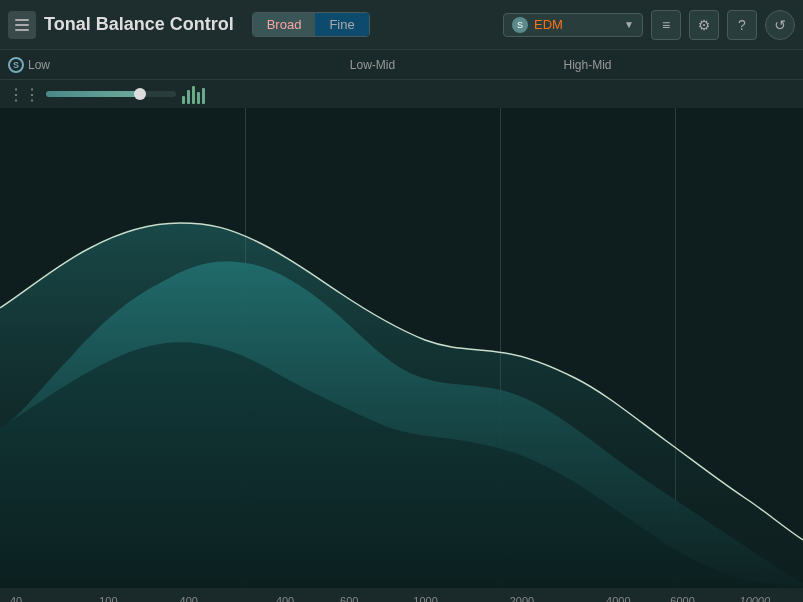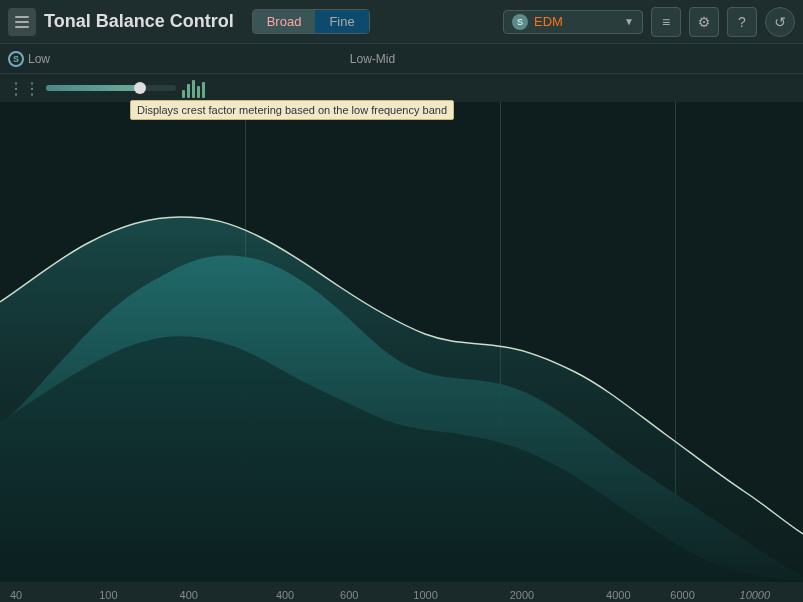--- a/index.html
+++ b/index.html
@@ -9,21 +9,21 @@
       background: #1a2a2a;
       font-family: Arial, sans-serif;
       overflow: hidden;
       color: #ccc;
     }
 
     
     .header {
       display: flex;
       align-items: center;
-      height: 44px;
+      height: 50px;
       background: #1e2d2d;
       border-bottom: 1px solid #2a3d3d;
       padding: 0 8px;
       gap: 8px;
     }
 
     .app-menu-btn {
       width: 28px;
       height: 28px;
       background: #3a4a4a;
@@ -342,37 +342,39 @@
 <div class="freq-bands">
   <div class="freq-band freq-band-low">
     <div class="low-label">
       <div class="low-s-icon">S</div>
       <span>Low</span>
     </div>
   </div>
   <div class="freq-band freq-band-lowmid">
     <span>Low-Mid</span>
   </div>
+  <div class="freq-band freq-band-highmid">
+    <span>High-Mid</span>
+  </div>
 </div>
 
 <div class="crest-factor-row">
   <span class="cf-icon">⋮⋮</span>
   <div class="cf-slider-track">
     <div class="cf-slider-fill"></div>
     <div class="cf-slider-thumb"></div>
   </div>
   <div class="cf-bars">
     <div class="cf-bar" style="height:8px;"></div>
     <div class="cf-bar" style="height:14px;"></div>
     <div class="cf-bar" style="height:18px;"></div>
     <div class="cf-bar" style="height:12px;"></div>
     <div class="cf-bar" style="height:16px;"></div>
   </div>
   <span class="crest-label">Crest Factor</span>
-  <div class="tooltip-box">Displays crest factor metering based on the low frequency band</div>
 </div>
 
 <div class="chart-area">
 
   <div class="band-divider" style="left: 245px;"></div>
   <div class="band-divider" style="left: 500px;"></div>
   <div class="band-divider" style="left: 675px;"></div>
 
   <svg class="chart-svg" viewBox="0 0 803 480" preserveAspectRatio="none">
     <defs>

